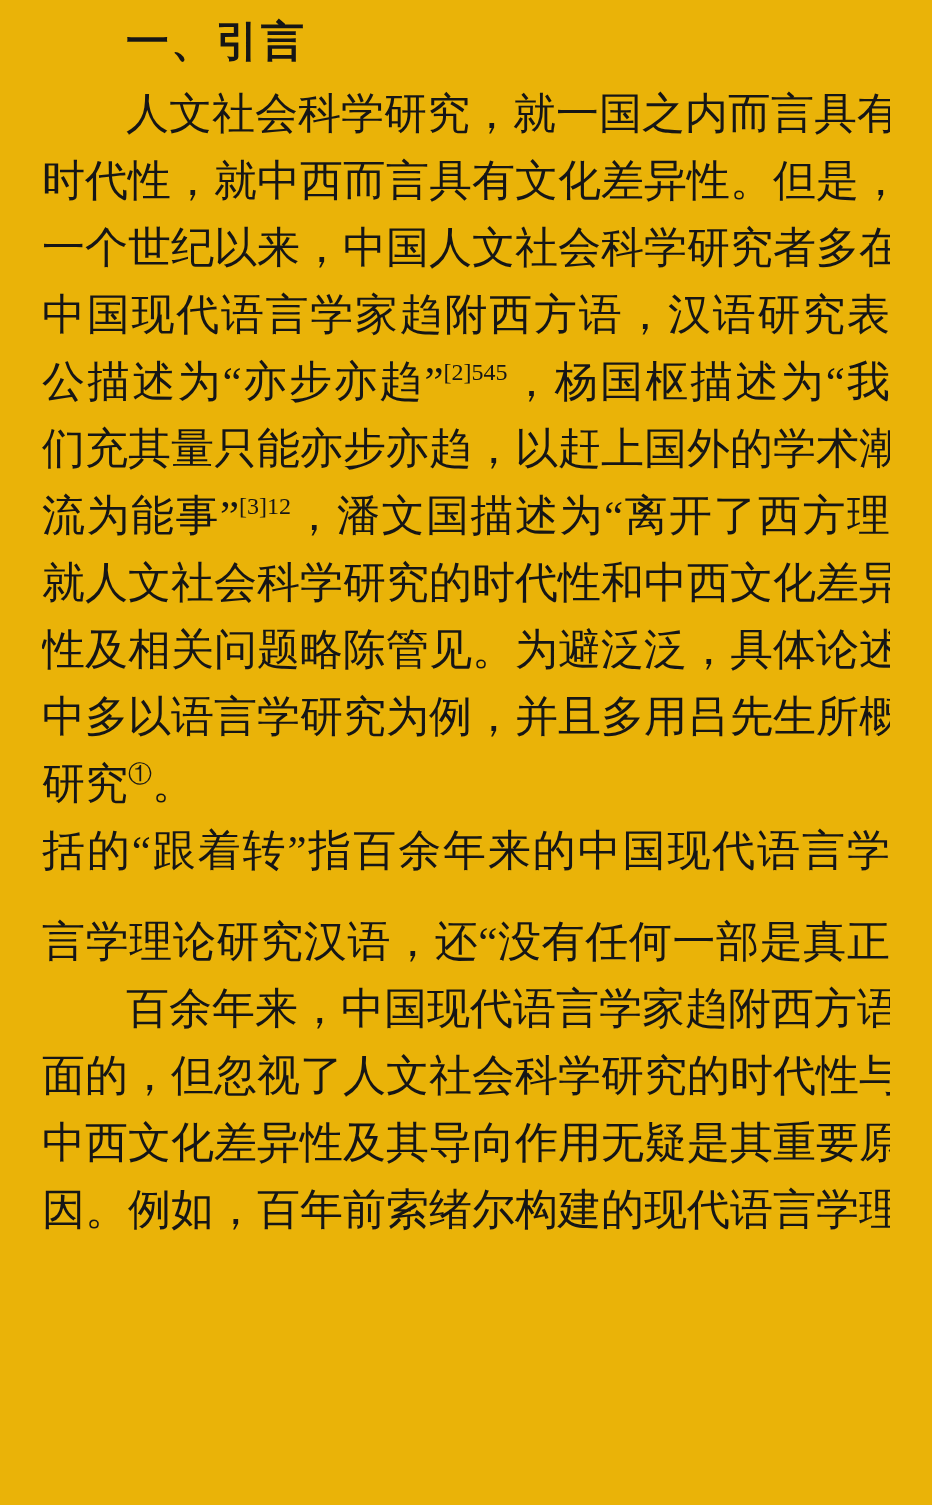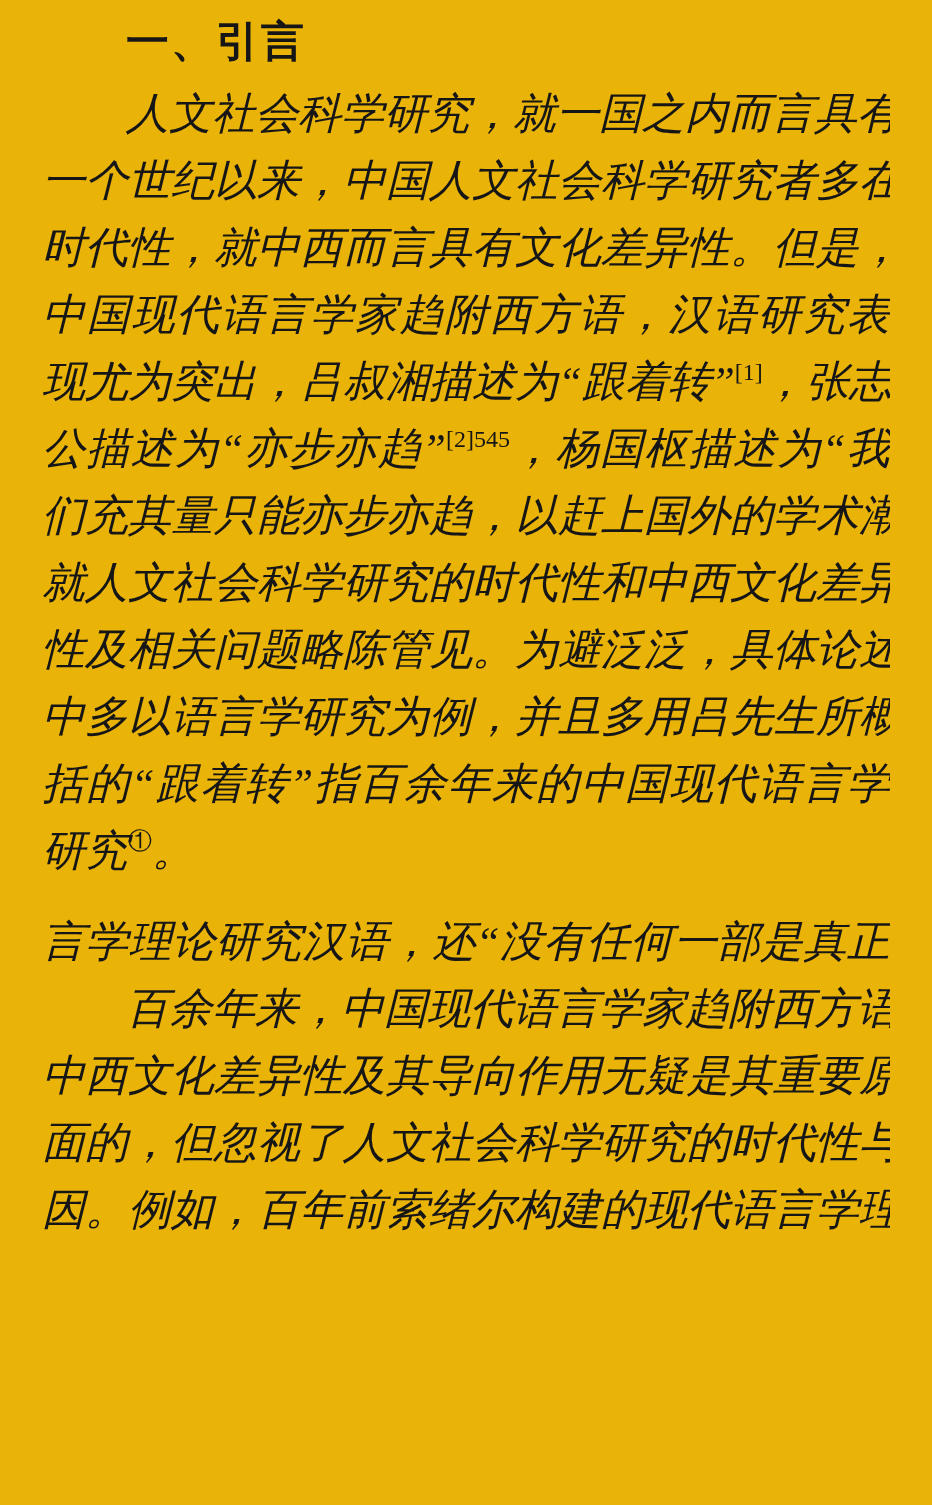--- a/index.html
+++ b/index.html
@@ -55,44 +55,43 @@
   .cite {
     font-size: 24px;
     line-height: 0;
     vertical-align: 16px;
     letter-spacing: 0;
     font-family: "Liberation Serif", "DejaVu Serif", serif;
     font-weight: 400;
   }
   .text-run {
     letter-spacing: 0;
-    font-style: italic;
   }
 </style>
 </head>
 <body>
 
 <div class="page">
   <h1 class="heading">一、引言</h1>
   <div>
       <div class="paragraph">
         <div class="line indent"><span class="text-run">人文社会科学研究，就一国之内而言具有</span></div>
+        <div class="line"><span class="text-run">时代性，就中西而言具有文化差异性。但是，</span></div>
         <div class="line"><span class="text-run">一个世纪以来，中国人文社会科学研究者多在</span></div>
-        <div class="line"><span class="text-run">时代性，就中西而言具有文化差异性。但是，</span></div>
         <div class="line"><span class="text-run">中国现代语言学家趋附西方语，汉语研究表</span></div>
-        <div class="line"><span class="text-run">现尤为突出，吕叔湘描述为“跟着转”</span><sup class="cite">[1]</sup><span class="text-run">，张志</span></div>
         <div class="line"><span class="text-run">公描述为“亦步亦趋”</span><sup class="cite">[2]545</sup><span class="text-run">，杨国枢描述为“我</span></div>
         <div class="line"><span class="text-run">们充其量只能亦步亦趋，以赶上国外的学术潮</span></div>
+        <div class="line"><span class="text-run">流为能事”</span><sup class="cite">[3]12</sup><span class="text-run">，潘文国描述为“离开了西方理</span></div>
         <div class="line"><span class="text-run">就人文社会科学研究的时代性和中西文化差异</span></div>
         <div class="line"><span class="text-run">性及相关问题略陈管见。为避泛泛，具体论述</span></div>
         <div class="line"><span class="text-run">中多以语言学研究为例，并且多用吕先生所概</span></div>
+        <div class="line no-fill"><span class="text-run">研究</span><sup class="cite">①</sup><span class="text-run">。</span></div>
         <div class="line"><span class="text-run">括的“跟着转”指百余年来的中国现代语言学</span></div>
-        <div class="line no-fill"><span class="text-run">研究</span><sup class="cite">①</sup><span class="text-run">。</span></div>
       </div>
       <div class="paragraph">
         <div class="line"><span class="text-run">言学理论研究汉语，还“没有任何一部是真正</span></div>
         <div class="line indent"><span class="text-run">百余年来，中国现代语言学家趋附西方语</span></div>
+        <div class="line"><span class="text-run">面的，但忽视了人文社会科学研究的时代性与</span></div>
         <div class="line"><span class="text-run">中西文化差异性及其导向作用无疑是其重要原</span></div>
-        <div class="line"><span class="text-run">面的，但忽视了人文社会科学研究的时代性与</span></div>
         <div class="line"><span class="text-run">因。例如，百年前索绪尔构建的现代语言学理</span></div>
       </div>
     </div>
 </div>
 
 </body></html>

